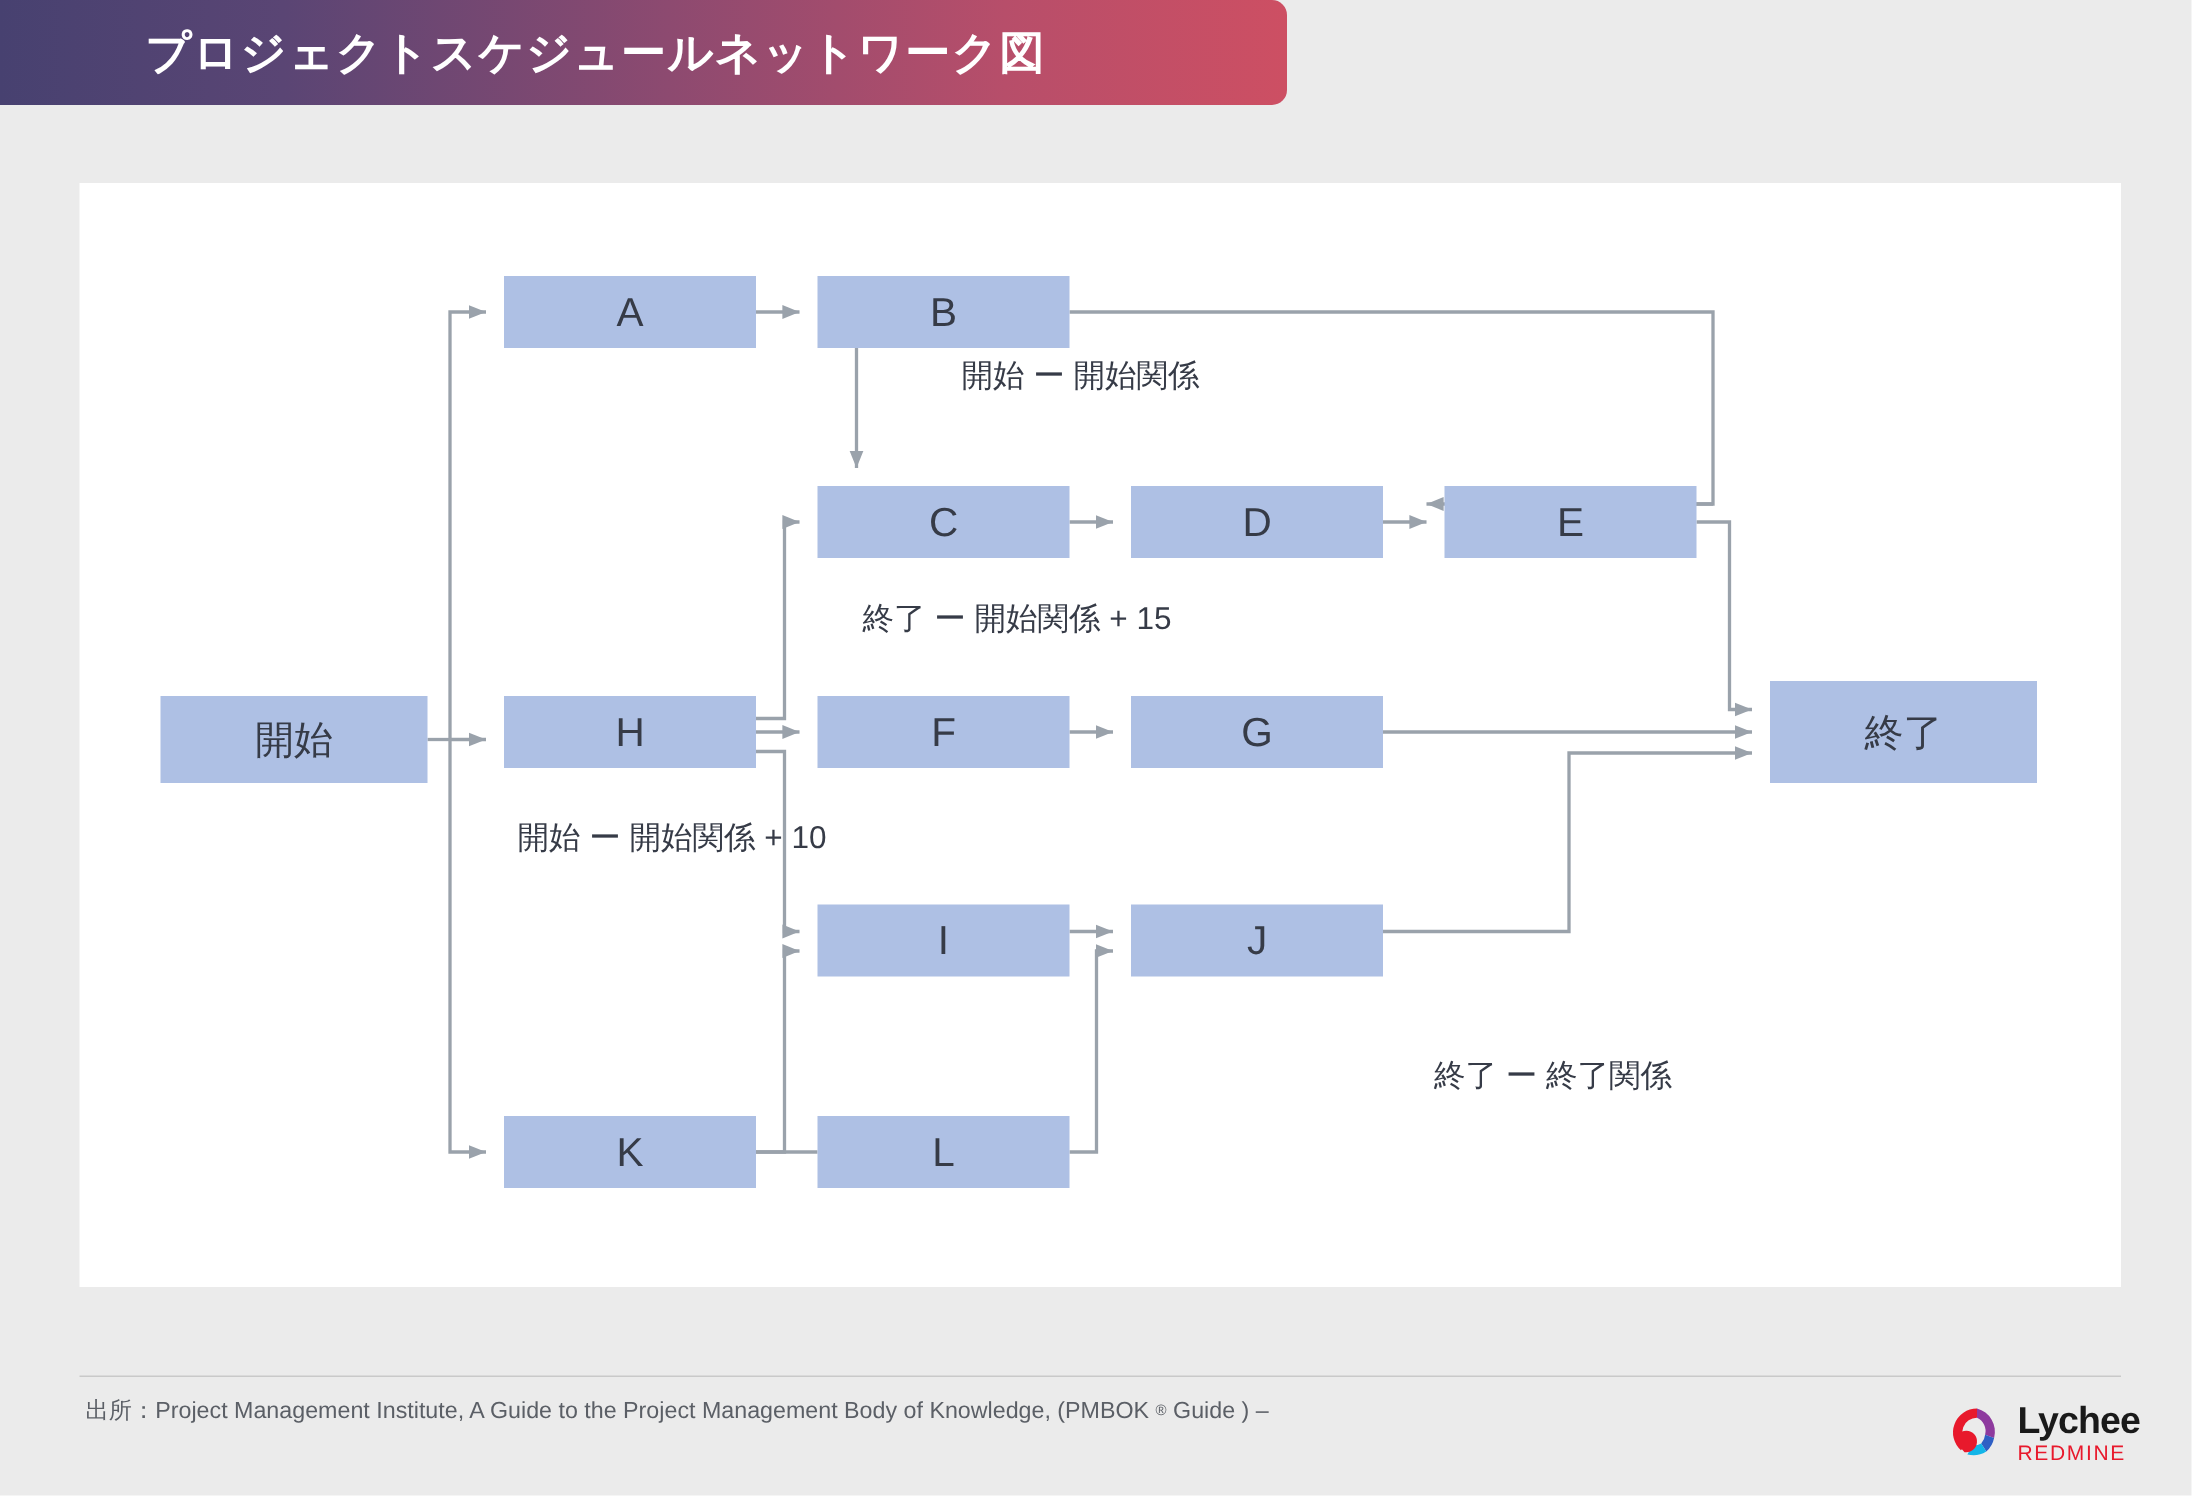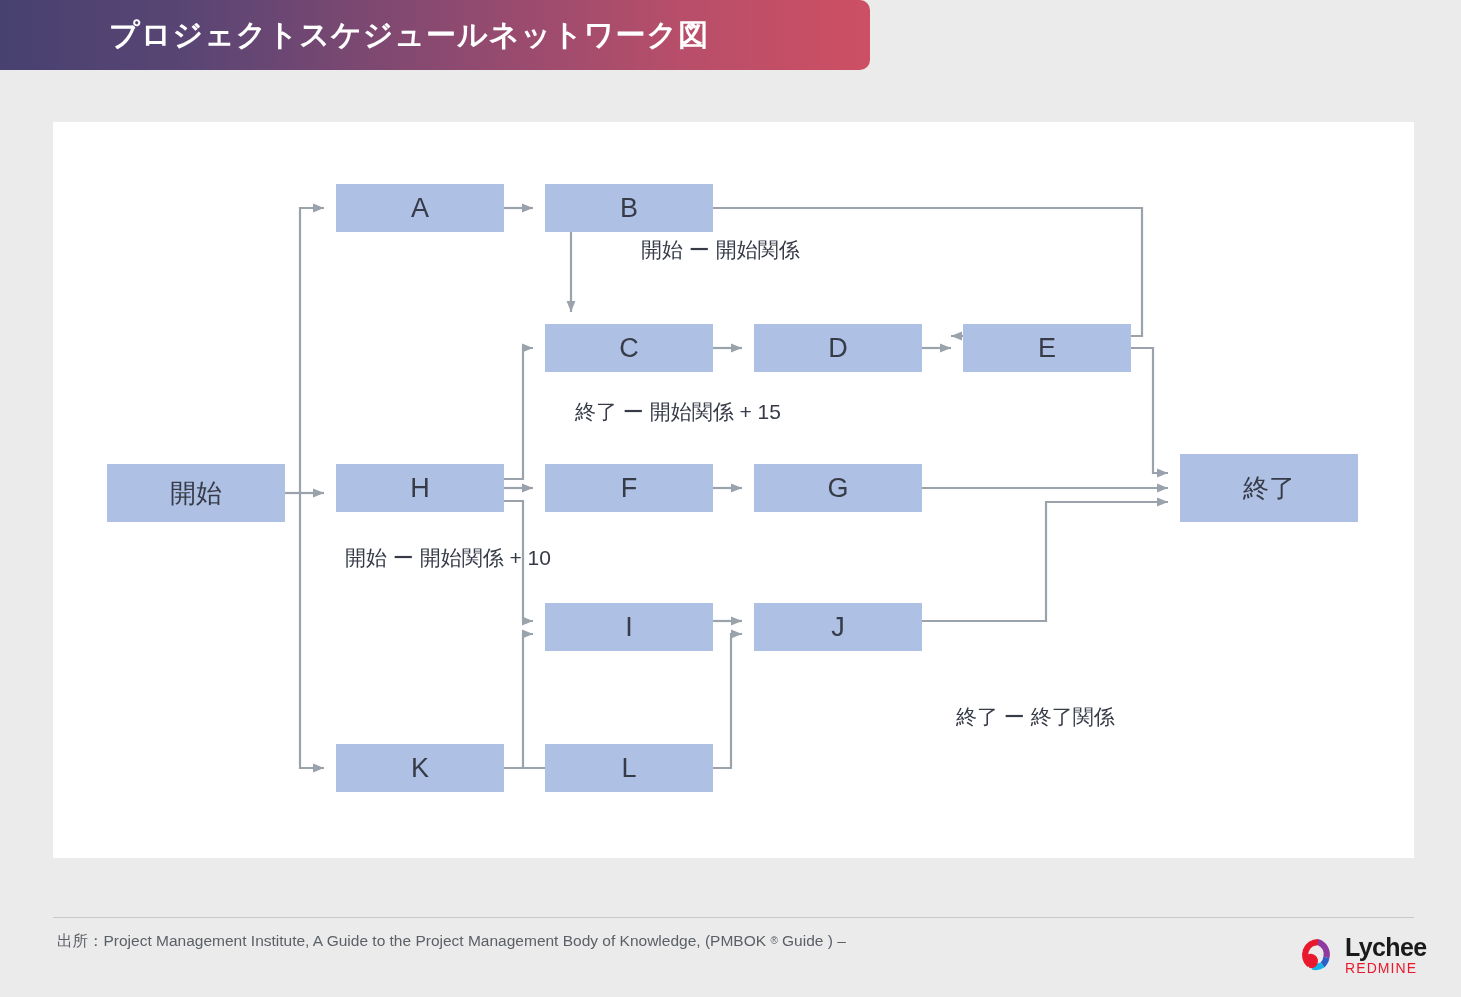--- a/index.html
+++ b/index.html
@@ -7,21 +7,21 @@
   body{
     width:1461px;height:997px;
     background:#ebebeb;
     font-family:"Liberation Sans","DejaVu Sans",sans-serif;
     overflow:hidden;position:relative;
   }
   #header-banner{
     position:absolute;left:0;top:0;width:858px;height:70px;
     border-radius:0 10px 10px 0;
     background:linear-gradient(90deg,#474170 0%,#5a4574 22%,#8d4a70 52%,#b74e6a 78%,#cd4f63 100%);
-    display:flex;align-items:center;padding-left:12px;
+    display:flex;align-items:center;
   }
   #header-title{
     color:#ffffff;font-size:30px;font-weight:bold;letter-spacing:1px;
     margin-left:97px;white-space:nowrap;
   }
   #diagram-panel{
     position:absolute;left:53px;top:122px;width:1361px;height:736px;
     background:#ffffff;
   }
   #diagram-svg{display:block;width:1361px;height:736px;}

